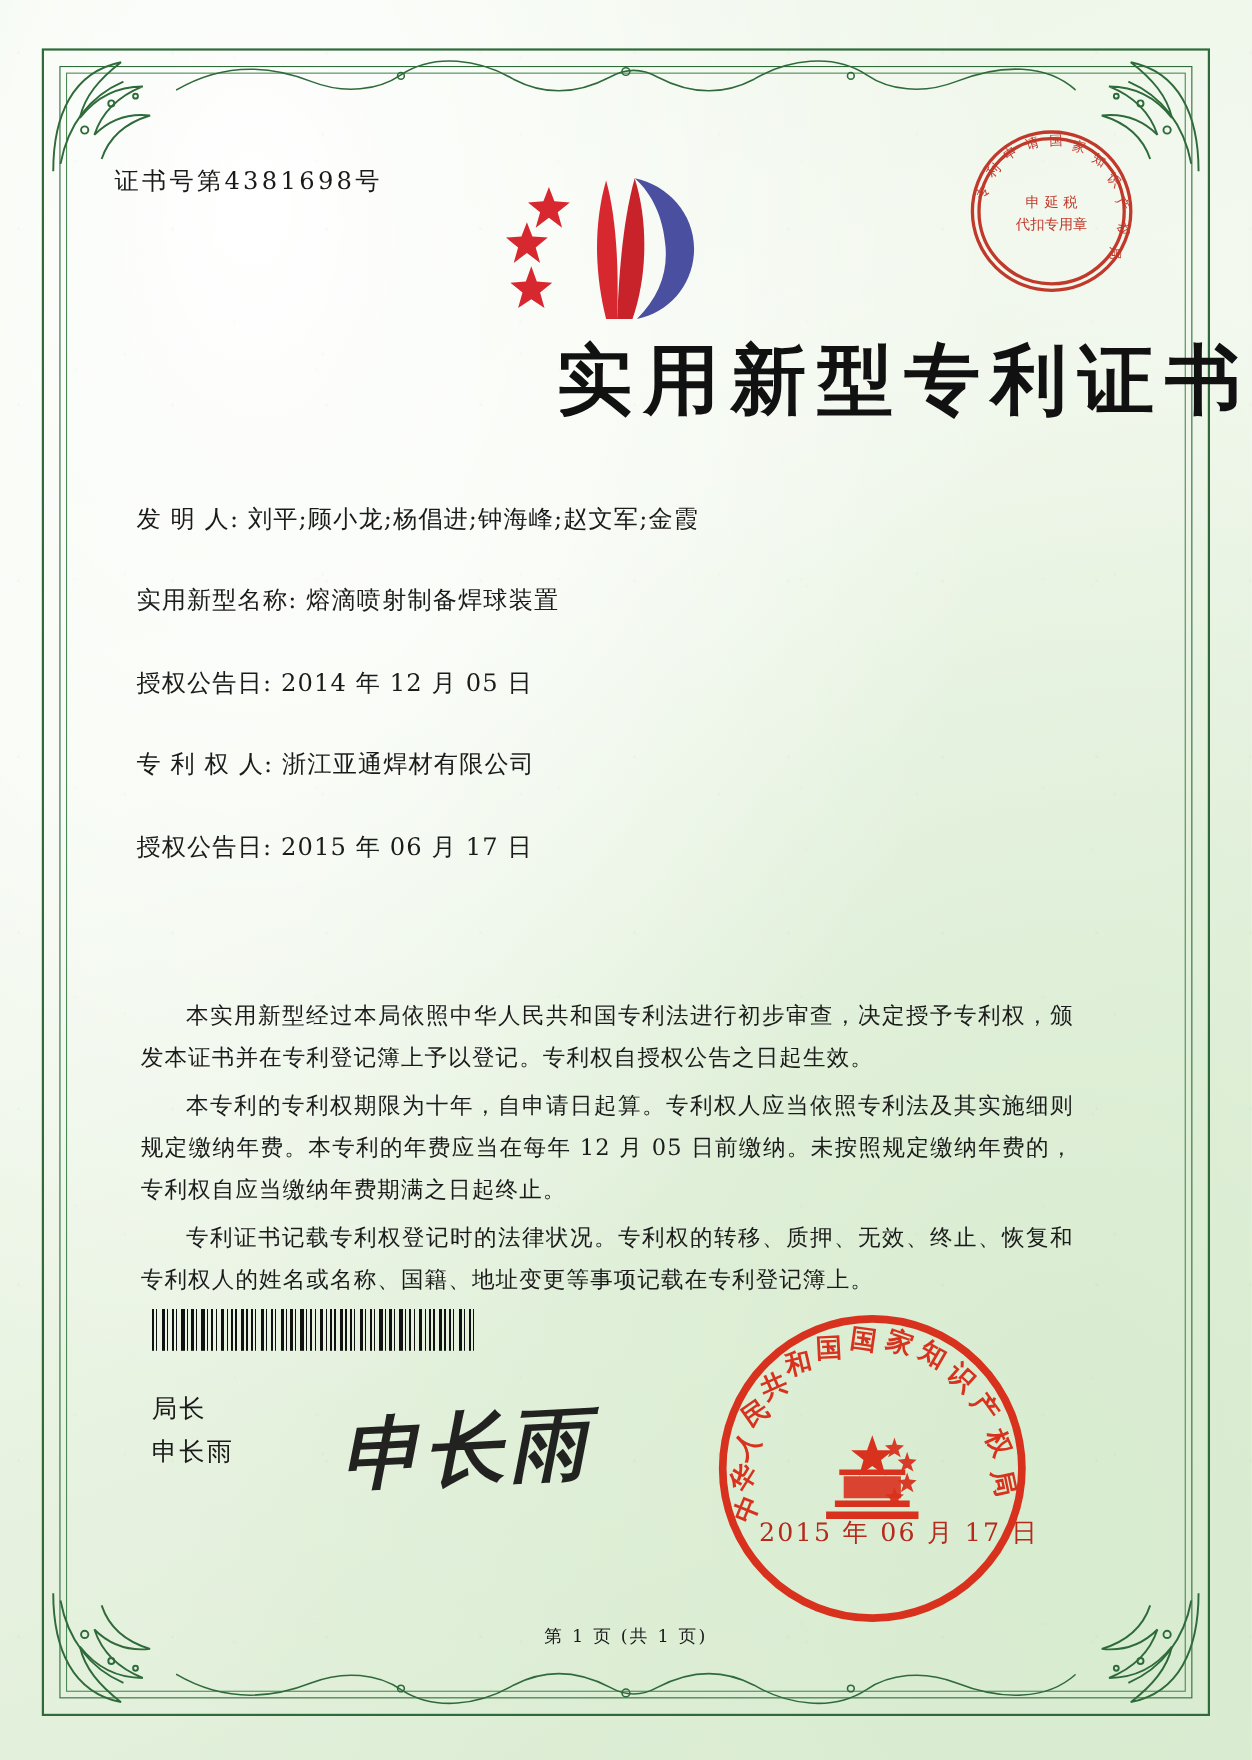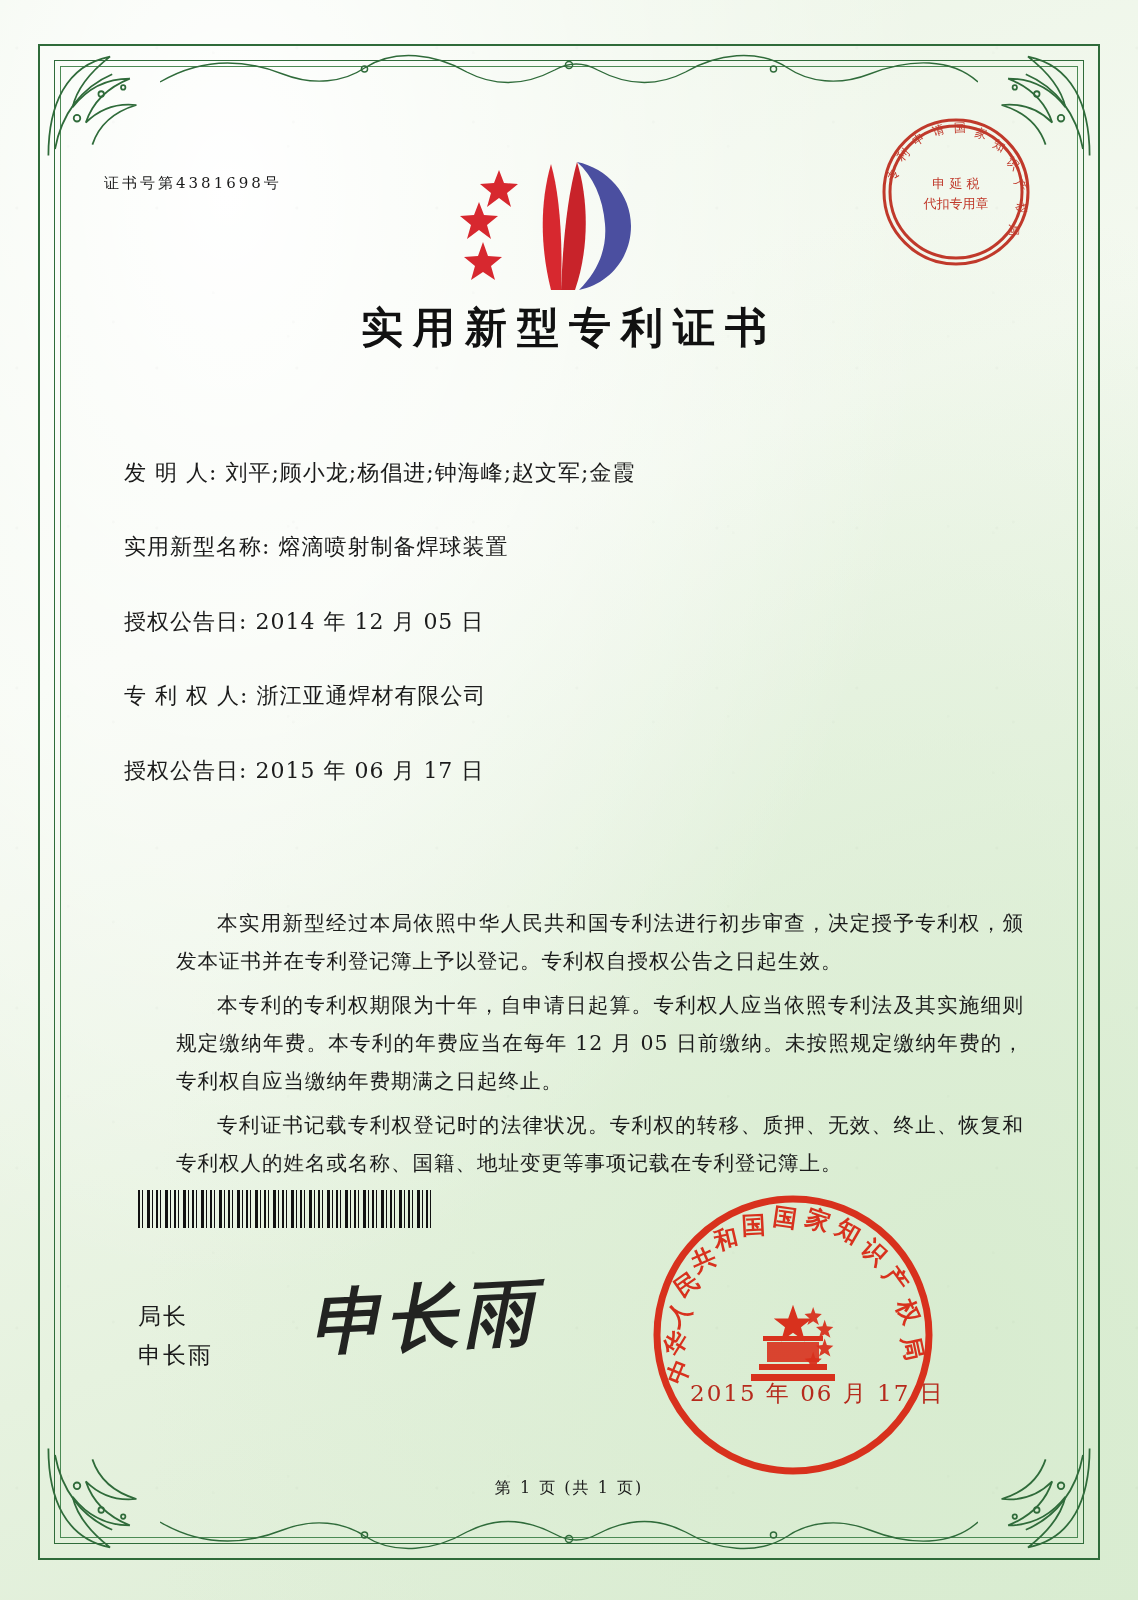--- a/index.html
+++ b/index.html
@@ -51,50 +51,49 @@
   .c-br{right:44px;bottom:46px;transform:scale(-1,-1);}
   .edge-top{position:absolute;left:160px;right:160px;top:52px;height:40px;color:#2f6b3a;}
   .edge-bottom{position:absolute;left:160px;right:160px;bottom:48px;height:40px;color:#2f6b3a;transform:scaleY(-1);}
   .edge-top svg,.edge-bottom svg{width:100%;height:100%;display:block;}
 
   
   .content{position:absolute;left:0;top:0;right:0;bottom:0;}
 
   .cert-no{
     position:absolute;left:104px;top:150px;
-    font-size:15px;letter-spacing:3px;color:#1a1a1a;
-    font-family:"DejaVu Serif","Liberation Serif",serif;
-    margin-top:24px;
+    font-size:22px;letter-spacing:3px;color:#1a1a1a;
+    font-family:"DejaVu Serif","Liberation Serif",serif;
   }
 
   .emblem{position:absolute;left:455px;top:150px;width:190px;height:150px;}
   .emblem svg{width:100%;height:100%;display:block;}
 
   .title{
-    position:absolute;left:0;right:0;top:300px;text-align:center;
-    font-size:42px;font-weight:bold;letter-spacing:10px;
+    position:absolute;left:0;right:0;top:300px;text-align:right;
+    font-size:69px;font-weight:bold;letter-spacing:10px;
     color:#111;
     font-family:"DejaVu Serif","Liberation Serif",serif;
   }
 
   .fields{position:absolute;left:124px;top:460px;width:900px;}
   .field{font-size:22px;line-height:1.2;margin-bottom:48px;letter-spacing:1px;white-space:nowrap;}
   .field .lbl{display:inline-block;}
   .field .val{display:inline-block;}
   .sp1{letter-spacing:1px;}
 
-  .paras{position:absolute;left:128px;top:905px;width:848px;font-size:20.5px;line-height:1.85;letter-spacing:1px;text-align:justify;margin-left:48px;}
+  .paras{position:absolute;left:128px;top:905px;width:848px;font-size:20.5px;line-height:1.85;letter-spacing:1px;text-align:justify;}
   .paras p{margin:0 0 6px 0;text-indent:2em;}
 
   
   .barcode{position:absolute;left:138px;top:1190px;width:296px;height:38px;
     background:repeating-linear-gradient(90deg,#111 0 2px,transparent 2px 4px,#111 4px 5px,transparent 5px 9px,#111 9px 12px,transparent 12px 14px,#111 14px 15px,transparent 15px 18px);
   }
 
-  .sign-block{position:absolute;left:138px;top:1297px;font-size:23px;line-height:1.7;letter-spacing:2px;}
+  .sign-block{position:absolute;left:138px;top:1262px;font-size:23px;line-height:1.7;letter-spacing:2px;}
   .signature{
     position:absolute;left:310px;top:1270px;
     font-size:72px;color:#121212;
     font-family:"DejaVu Serif","Liberation Serif",serif;
     font-style:italic;font-weight:bold;letter-spacing:4px;
     transform:rotate(-3deg);
     opacity:.92;
   }
 
   

